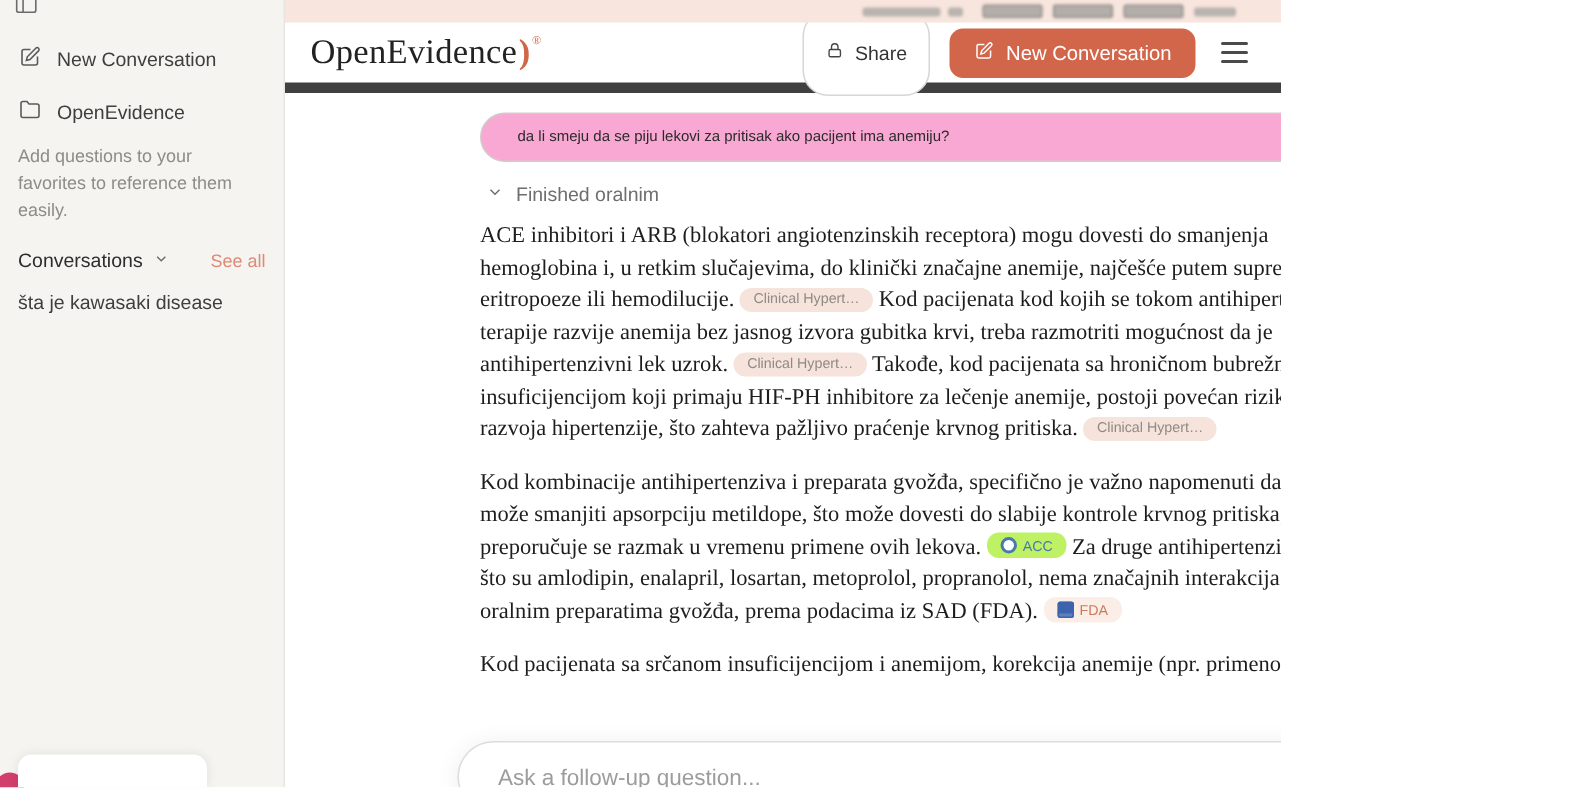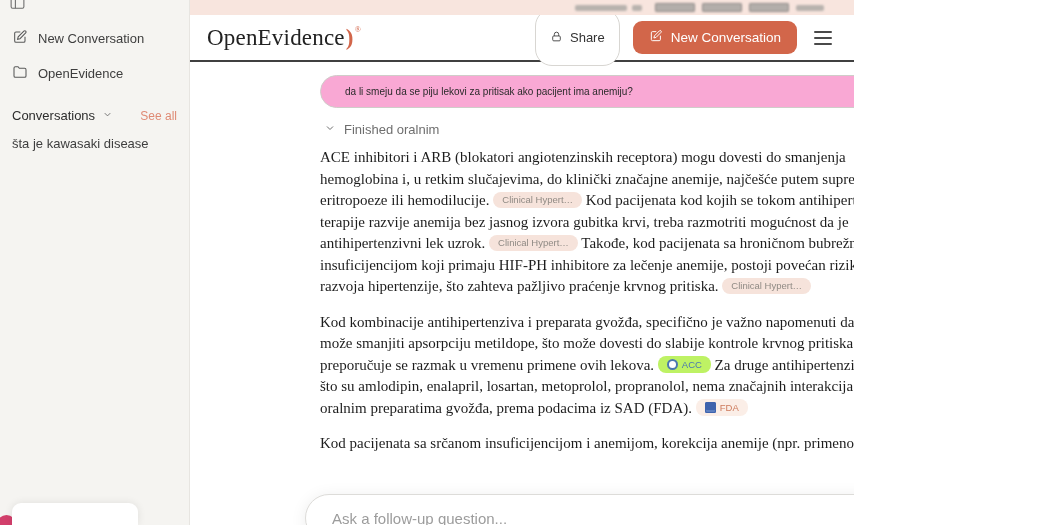--- a/index.html
+++ b/index.html
@@ -28,21 +28,21 @@
   .corner-logo{position:absolute;left:-3px;bottom:-9px;width:19px;height:19px;border-radius:50%;
                background:#d23f6b;}
 
   
   .main{position:absolute;top:0;left:190px;right:0;bottom:0;background:#fff;}
   .banner{position:relative;height:15px;background:#f8e5de;overflow:hidden;}
   .banner .bbar{position:absolute;top:5px;height:6px;background:#b8b3ae;border-radius:2px;filter:blur(1.2px);}
   .banner .bbox{position:absolute;top:3px;height:9px;width:40px;background:#b3aeaa;border-radius:2px;
                 filter:blur(1px);box-shadow:inset 0 0 0 1px #8f8b87;}
 
-  .hdr{display:flex;align-items:center;height:47px;padding:0 20px 0 17px;border-bottom:2px solid #404040;background:#fff;box-sizing:border-box;}
+  .hdr{display:flex;align-items:center;height:47px;padding:0 20px 0 17px;border-bottom:7px solid #404040;background:#fff;box-sizing:border-box;}
   .logo{font-family:"Liberation Serif",serif;font-size:23px;color:#222;cursor:pointer;letter-spacing:.2px;}
   .logo .paren{color:#d2664a;font-weight:bold;margin-left:1px;}
   .logo .reg{font-size:8px;color:#d2664a;vertical-align:13px;margin-left:1px;}
   .hdr-spacer{flex:1;}
   .btn-share{display:flex;align-items:center;gap:7px;height:31px;padding:12px 14px;border:1px solid #d8d6d2;
              border-radius:17px;background:#fff;font-size:13px;color:#333;cursor:pointer;}
   .btn-share svg{width:13px;height:13px;stroke:#444;fill:none;stroke-width:1.7;}
   .btn-newconv{display:flex;align-items:center;gap:8px;height:33px;padding:0 16px;margin-left:13px;
                border-radius:9px;background:#d2664a;color:#fff;font-size:13.5px;cursor:pointer;}
   .btn-newconv svg{width:14px;height:14px;stroke:#fff;fill:none;stroke-width:1.7;}
@@ -106,20 +106,21 @@
 
     <div class="side-item">
       <span>
         <svg viewBox="0 0 24 24">
             <path d="M3 18V6a2 2 0 0 1 2-2h4l2 2.5h8a2 2 0 0 1 2 2V18a2 2 0 0 1-2 2H5a2 2 0 0 1-2-2z"></path>
           </svg>
       </span>
       <span>OpenEvidence</span>
     </div>
 
+    <div class="side-hint">Add questions to your favorites to reference them easily.</div>
 
     <div class="conv-head">
       <div class="conv-head-left">
         <span>Conversations</span>
         <span>
           <svg viewBox="0 0 24 24">
               <polyline points="6 9 12 15 18 9"></polyline>
             </svg>
         </span>
       </div>

